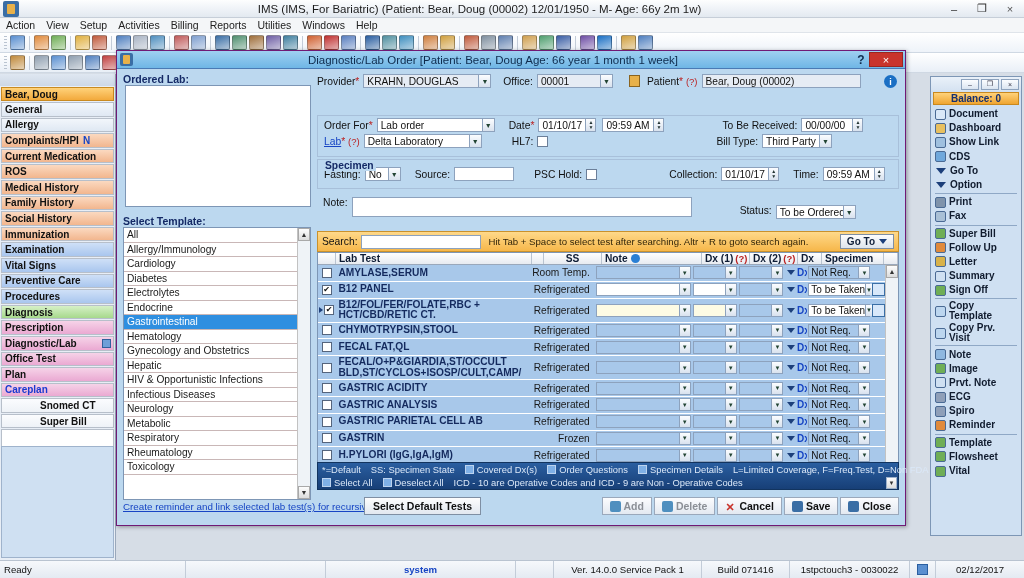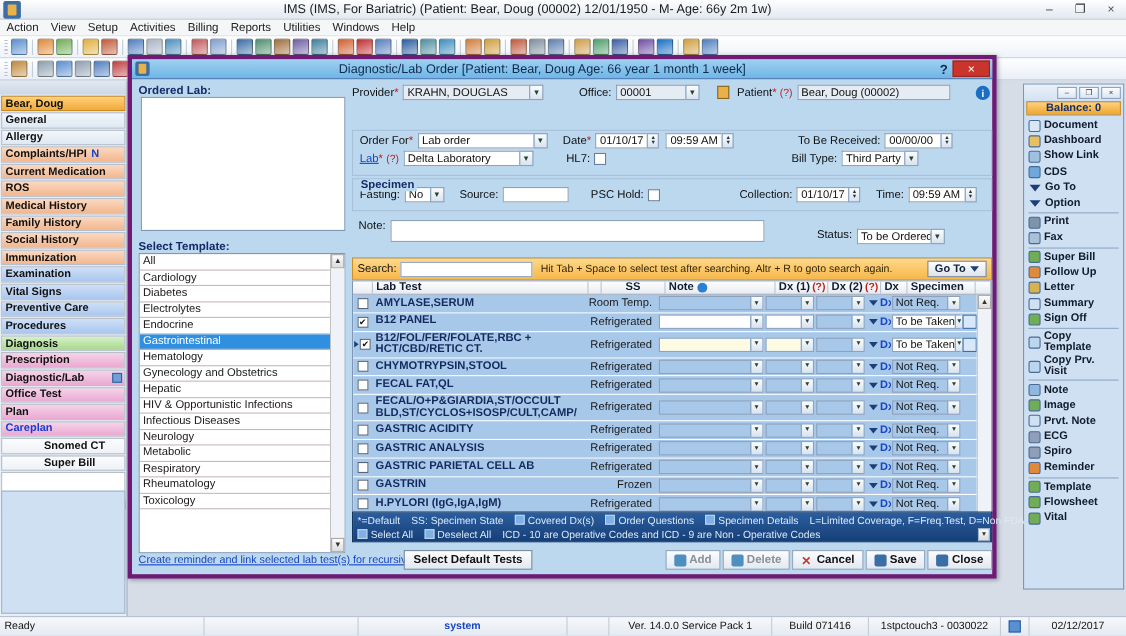--- a/index.html
+++ b/index.html
@@ -111,21 +111,21 @@
     border:1px solid #4a6a94;}
   .bgc-sep { height:1px; background:#8fa8c6; margin:1px 2px; }
   .bgc-tri { width:0;height:0;border-left:5px solid transparent;
     border-right:5px solid transparent;border-top:6px solid #1c3f7a;
     margin-right:4px; margin-left:1px; flex:0 0 auto;}
   .bgc-label2 { line-height:10px; }
 
   
   .dialog {
     position:absolute; left:116px; top:50px; width:790px; height:476px;
-    background:#bcd8ef; border:4px solid #701a75;
+    background:#bcd8ef; border:1px solid #701a75;
     box-shadow:1px 1px 4px rgba(0,0,0,.35);
   }
   .dlg-title {
     height:18px; background:linear-gradient(#9fd0f0,#6fb6e6);
     display:flex; align-items:center; border-bottom:1px solid #4a7ab4;
   }
   .dlg-ico { width:13px;height:13px;margin-left:3px;background:#3a6ea5;border-radius:2px;
     position:relative; flex:0 0 auto;}
   .dlg-ico:after{content:"";position:absolute;left:3px;top:2px;width:7px;height:9px;
     background:#e8b14a;border-radius:1px;}
@@ -552,20 +552,21 @@
 
     <div class="dlg-body">
 
       <div class="ordered-lab-lbl">Ordered Lab:</div>
       <div class="ordered-lab-box"></div>
 
       <div class="sel-tpl-lbl">Select Template:</div>
       <div class="tpl-box">
         <div class="tpl-list" id="tpllist">
             <div class="tpl-item">All</div>
+            <div class="tpl-item">Allergy/Immunology</div>
             <div class="tpl-item">Cardiology</div>
             <div class="tpl-item">Diabetes</div>
             <div class="tpl-item">Electrolytes</div>
             <div class="tpl-item">Endocrine</div>
             <div class="tpl-item sel">Gastrointestinal</div>
             <div class="tpl-item">Hematology</div>
             <div class="tpl-item">Gynecology and Obstetrics</div>
             <div class="tpl-item">Hepatic</div>
             <div class="tpl-item">HIV &amp; Opportunistic Infections</div>
             <div class="tpl-item">Infectious Diseases</div>
@@ -582,28 +583,28 @@
         </div>
       </div>
 
       <div class="form-top">
         <div class="frow" style="gap:4px;">
           <span class="flabel"><span>Provider</span><span class="req">*</span></span>
           <div class="combo" style="width:128px;">
             <div class="ctl fill" style="flex:1;">KRAHN, DOUGLAS</div>
             <div class="cbtn">▼</div>
           </div>
-          <span class="flabel" style="margin-left:28px;">Office:</span>
+          <span class="flabel" style="margin-left:8px;">Office:</span>
           <div class="combo" style="width:76px;">
             <div class="ctl" style="flex:1;">00001</div>
             <div class="cbtn">▼</div>
           </div>
           <span style="margin-left:12px;width:11px;height:12px;background:#e8b14a;border:1px solid #8a6420;display:inline-block;"></span>
           <span class="flabel" style="margin-left:3px;"><span>Patient</span><span class="req">*</span> <span class="qmk">(?)</span></span>
-          <div class="ctl" style="width:139px;">Bear, Doug  (00002)</div>
+          <div class="ctl" style="width:159px;">Bear, Doug  (00002)</div>
         </div>
         <div class="infoicon">i</div>
       </div>
 
       <div class="form-mid">
         <div class="frow" style="gap:4px;padding-left:6px;padding-top:2px;">
           <span class="flabel"><span>Order For</span><span class="req">*</span></span>
           <div class="combo" style="width:118px;">
             <div class="ctl white" style="flex:1;">Lab order</div>
             <div class="cbtn">▼</div>

